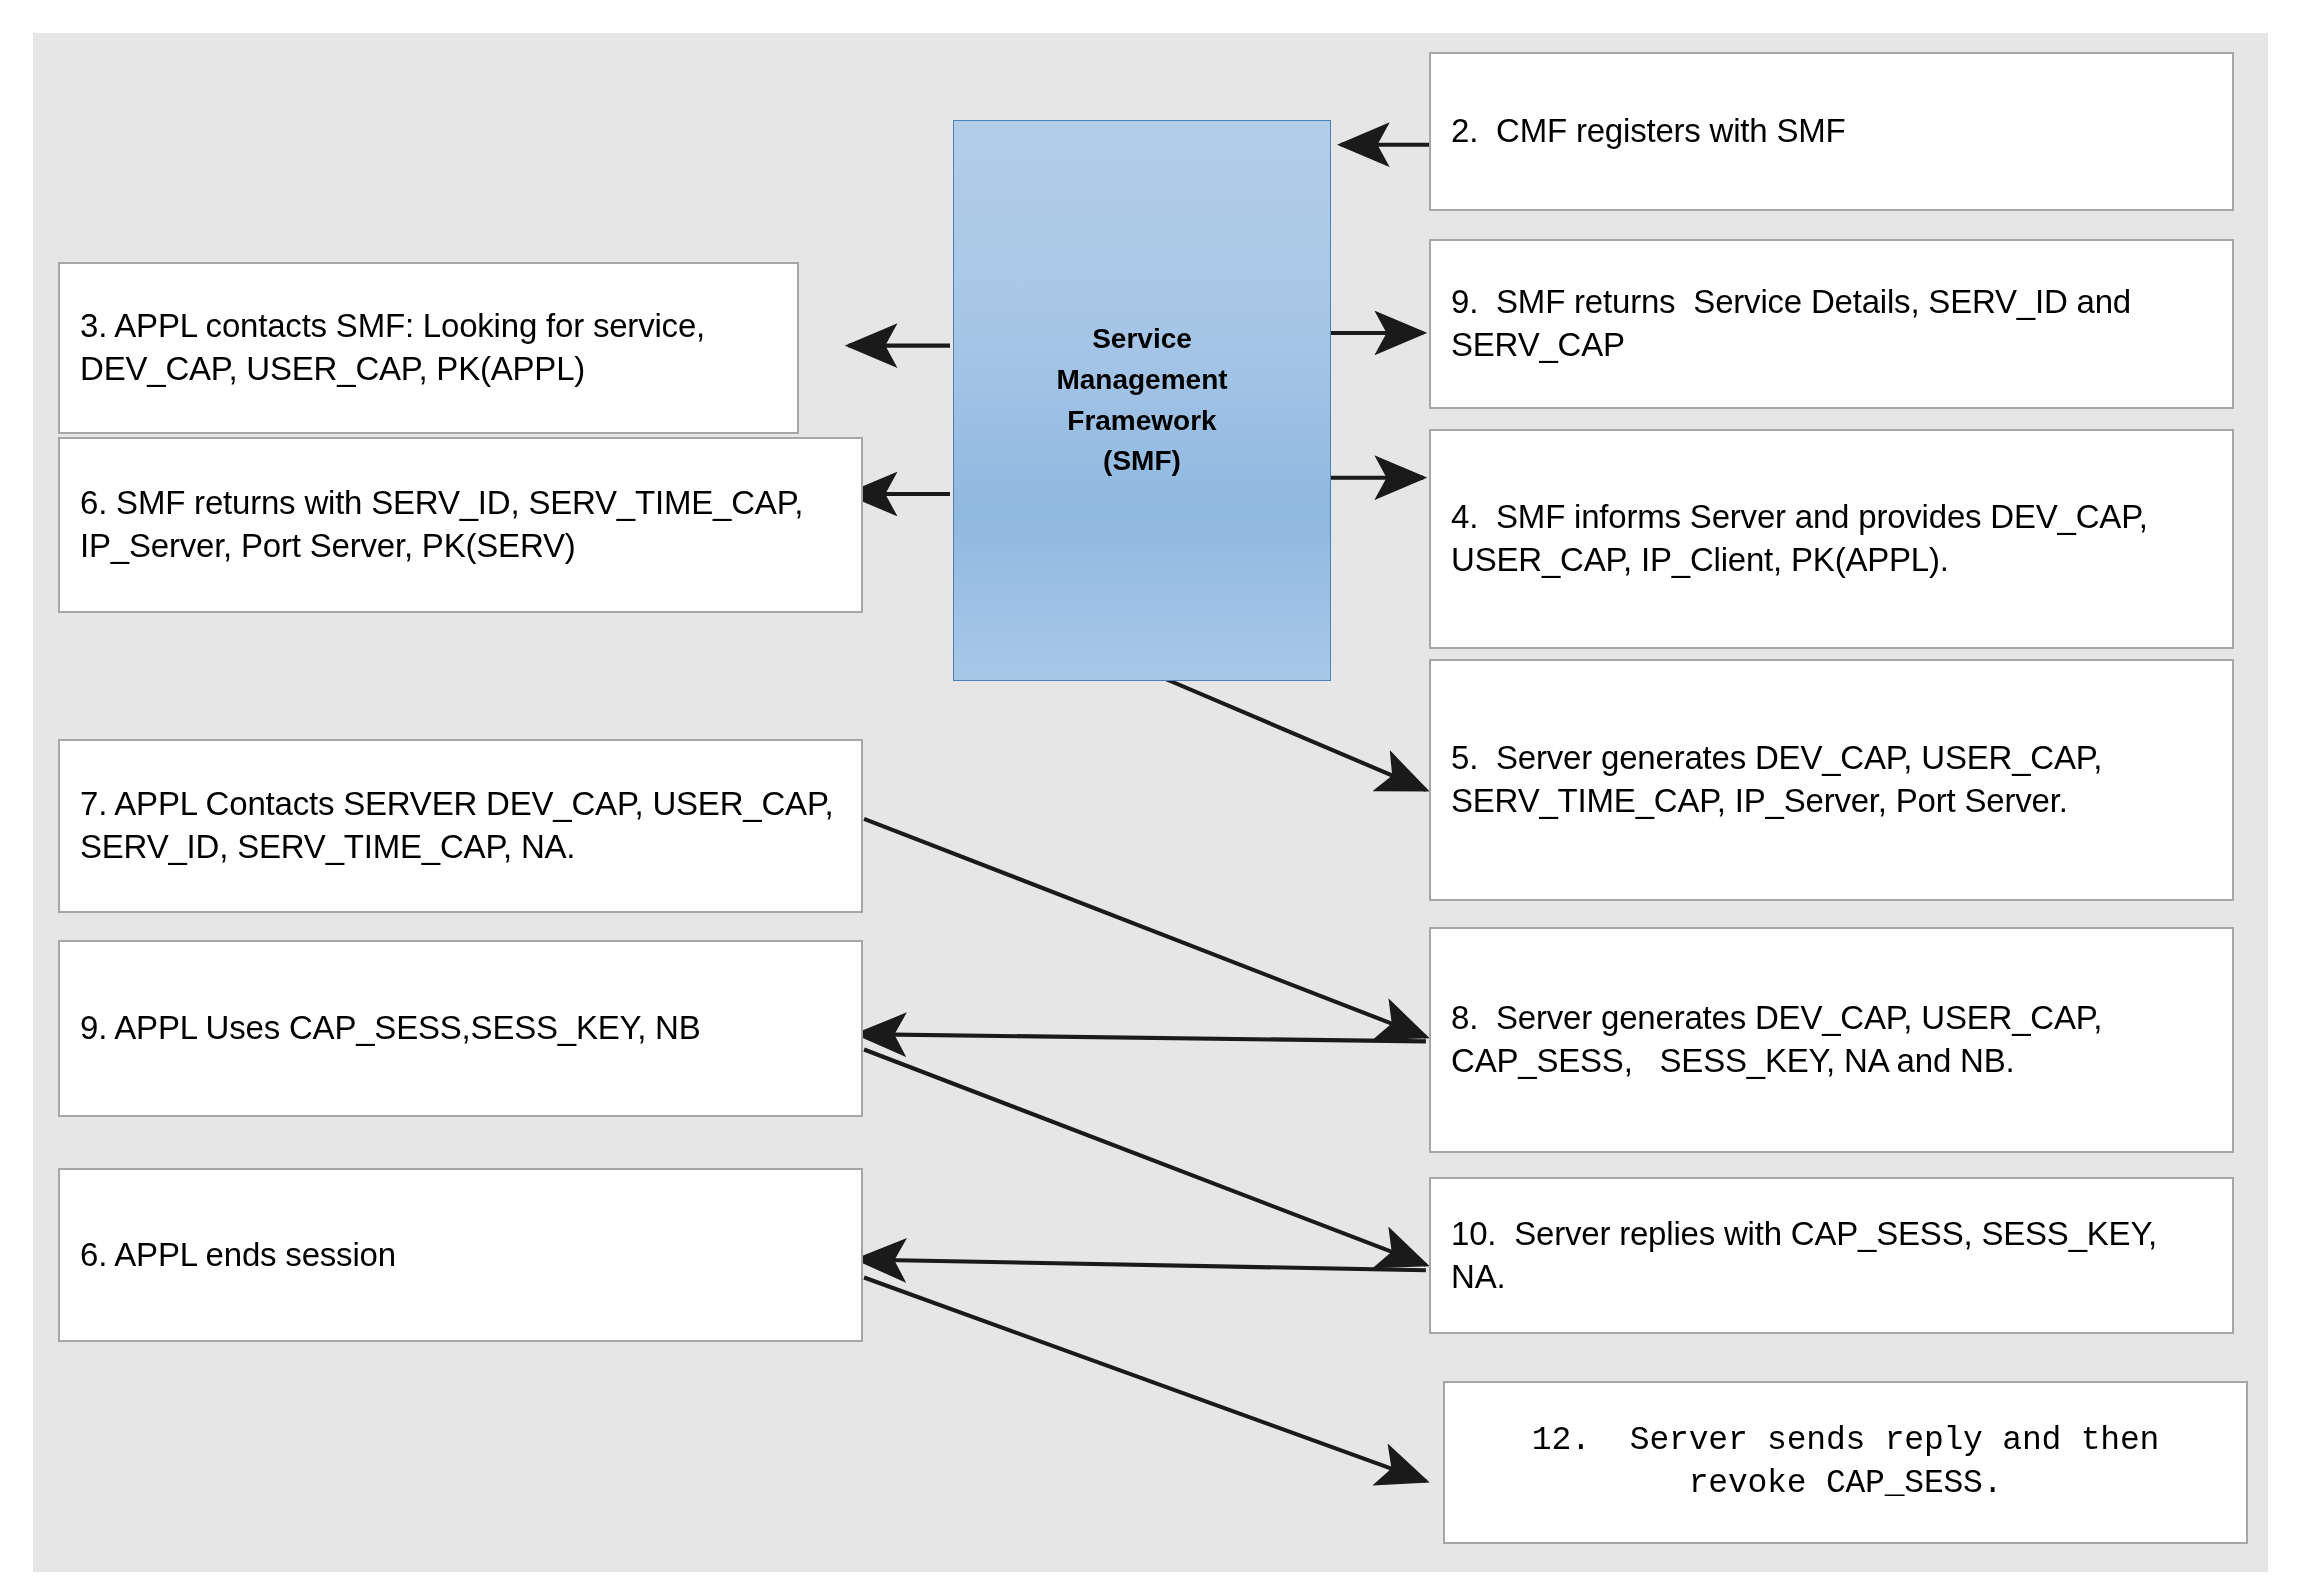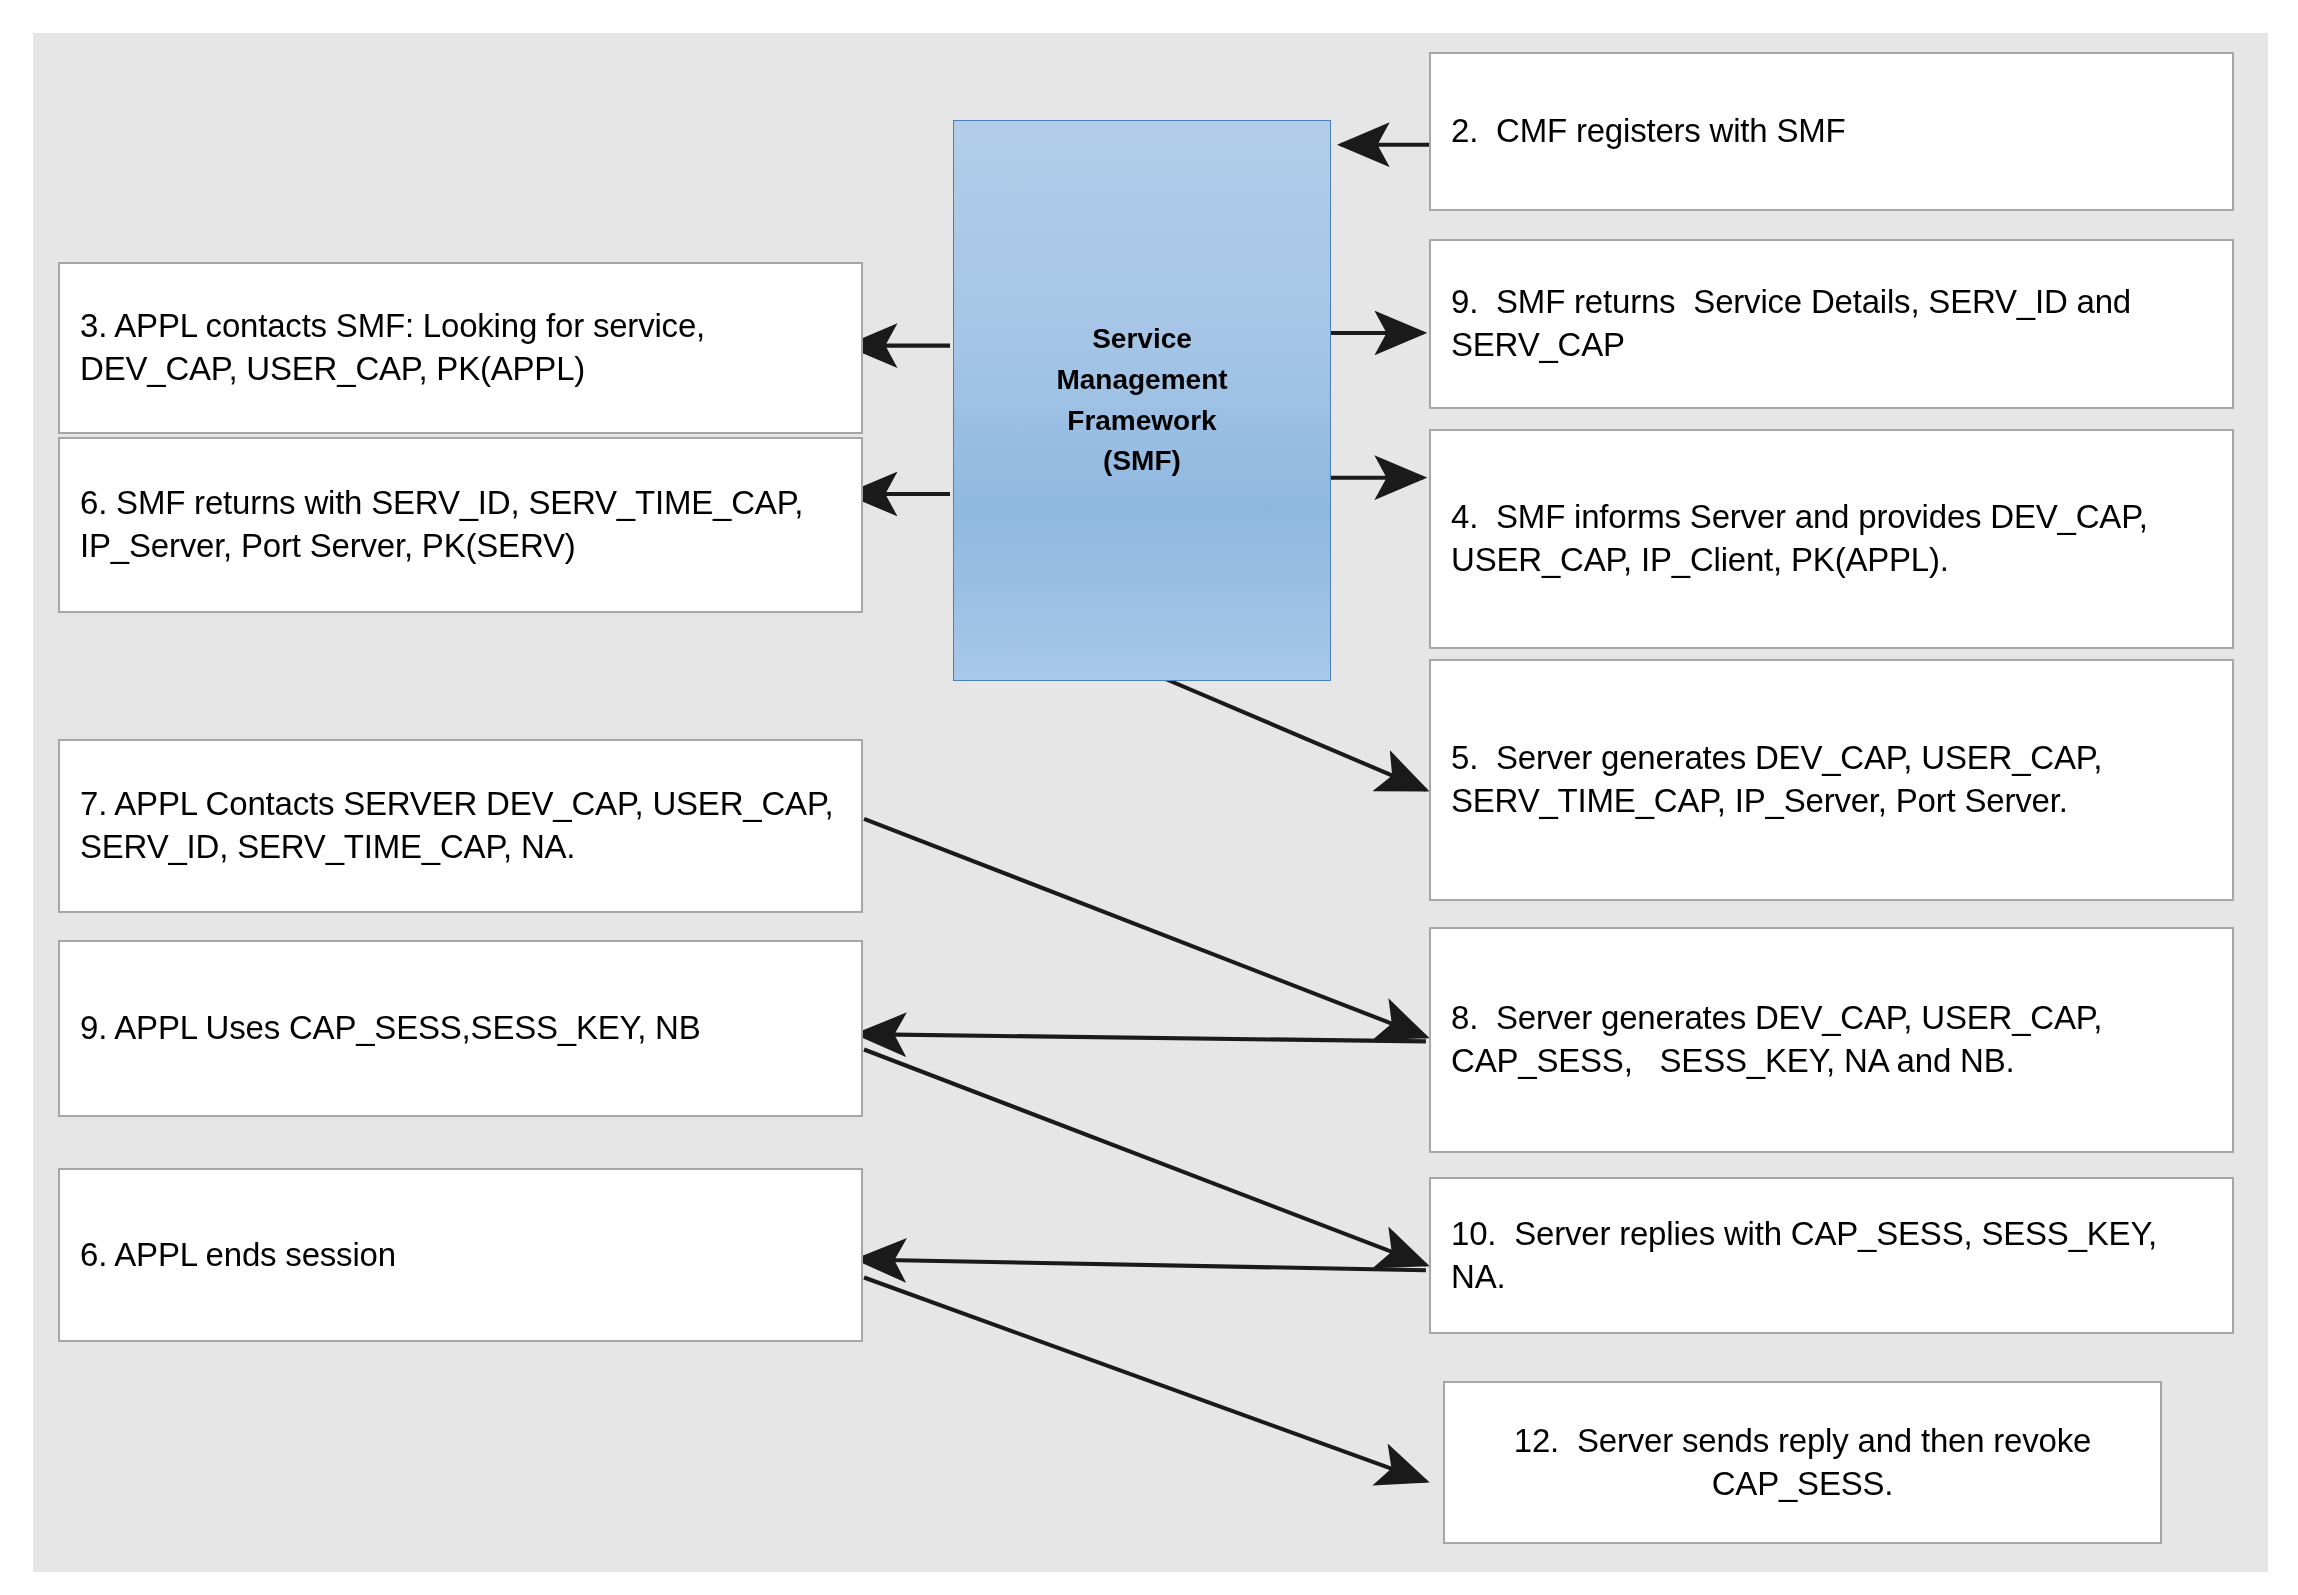--- a/index.html
+++ b/index.html
@@ -107,21 +107,21 @@
   <line x1="955" y1="1412" x2="1576" y2="1637" stroke="#1a1a1a" stroke-width="4.5" marker-end="url(#ah)"></line>
 </svg>
 
 <div id="smf-box">
   <div class="smf-label">Service
 Management
 Framework
 (SMF)</div>
 </div>
 
-<div class="box" style="left:58px; top:262px; width:805px; height:172px;">
+<div class="box" style="left:58px; top:262px; width:741px; height:172px;">
   <div class="txt">3. APPL contacts SMF: Looking for service, DEV_CAP, USER_CAP, PK(APPL)</div>
 </div>
 
 <div class="box" style="left:58px; top:437px; width:805px; height:176px;">
   <div class="txt">6. SMF returns with SERV_ID, SERV_TIME_CAP, IP_Server, Port Server, PK(SERV)</div>
 </div>
 
 <div class="box" style="left:58px; top:739px; width:805px; height:174px;align-items:center;">
   <div class="txt">7. APPL Contacts SERVER DEV_CAP, USER_CAP, SERV_ID, SERV_TIME_CAP, NA.</div>
 </div>
@@ -151,16 +151,16 @@
 </div>
 
 <div class="box" style="left:1429px; top:927px; width:805px; height:226px;">
   <div class="txt">8.  Server generates DEV_CAP, USER_CAP,  CAP_SESS,   SESS_KEY, NA and NB.</div>
 </div>
 
 <div class="box" style="left:1429px; top:1177px; width:805px; height:157px;">
   <div class="txt">10.  Server replies with CAP_SESS, SESS_KEY, NA.</div>
 </div>
 
-<div class="box center" style="left:1443px; top:1381px; width:719px; height:163px;">
+<div class="box center" style="left:1443px; top:1381px; width:805px; height:163px;font-family:Liberation Mono, monospace;">
   <div class="txt">12.  Server sends reply and then revoke CAP_SESS.</div>
 </div>
 
 
 </body></html>

